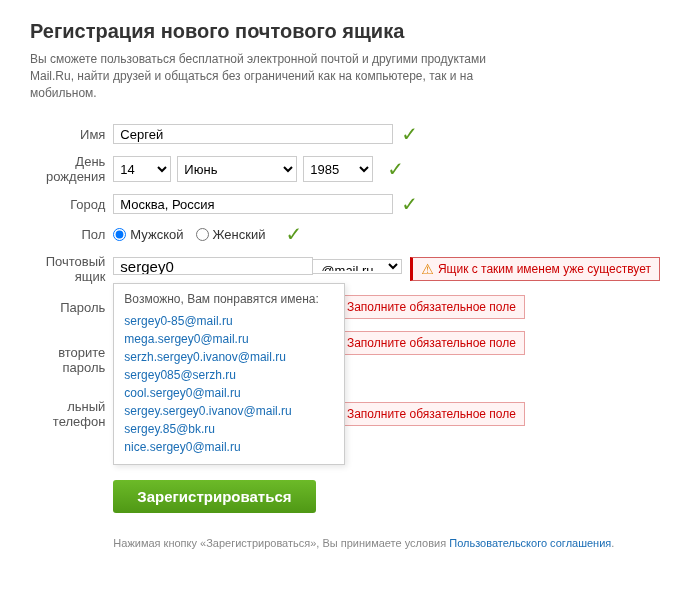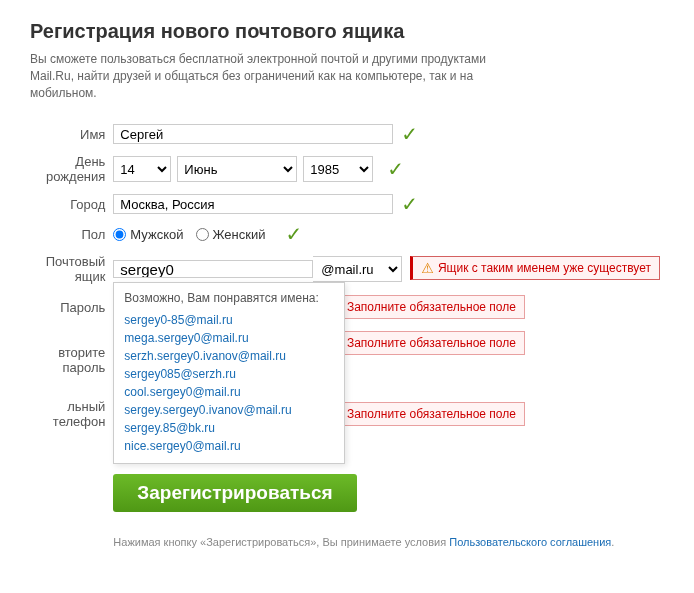--- a/index.html
+++ b/index.html
@@ -87,21 +87,21 @@
       margin: 0;
     }
     .email-input-wrap {
       position: relative;
     }
     .domain-select {
       border: 1px solid #ccc;
       border-left: none;
       background: #fff;
       font-size: 13px;
-      height: 26px;
+      height: 15px;
       padding: 2px 4px;
       font-family: Arial, sans-serif;
       cursor: pointer;
       min-width: 80px;
     }
     .error-small {
       display: flex;
       align-items: center;
       background: #fff3f3;
       border: 1px solid #e8a0a0;
@@ -149,27 +149,27 @@
       color: #1a6db5;
       font-size: 12px;
       text-decoration: underline;
       cursor: pointer;
     }
     .register-btn {
       background: #5aaa1e;
       background: linear-gradient(to bottom, #6cba28, #4f9815);
       border: none;
       color: #fff;
-      font-size: 19px;
+      font-size: 15px;
       font-weight: bold;
       font-family: Arial, sans-serif;
       padding: 8px 24px;
       border-radius: 3px;
       cursor: pointer;
-      margin-top: 10px;
+      margin-top: 16px;
       margin-bottom: 10px;
     }
     .bottom-text {
       font-size: 11px;
       color: #888;
       margin-top: 4px;
     }
     .bottom-text a {
       color: #1a6db5;
     }

